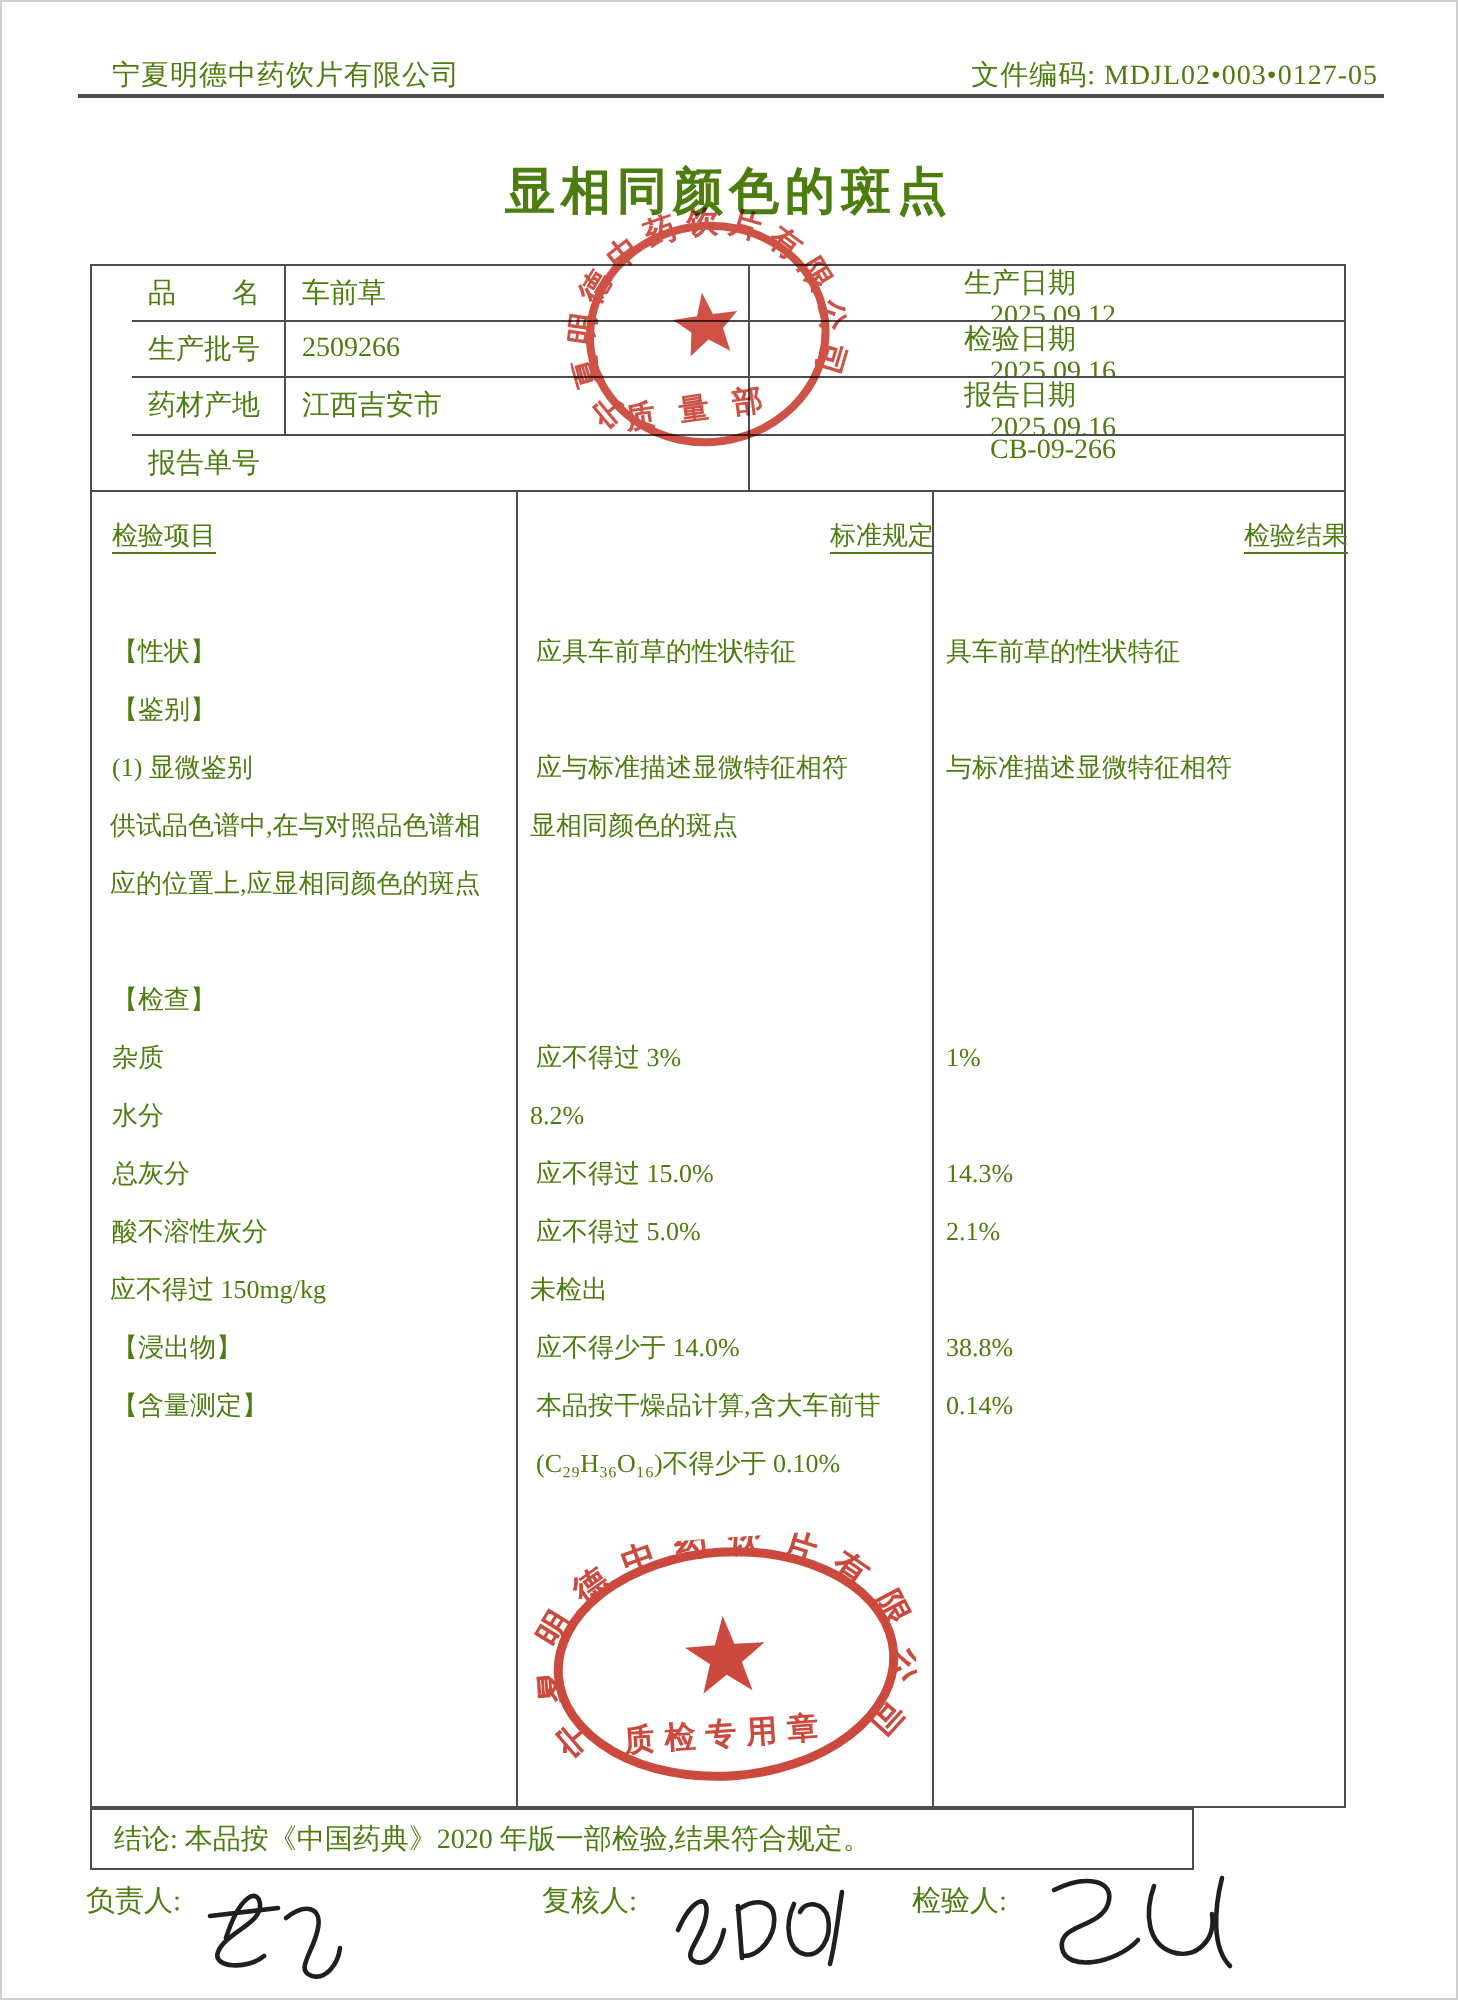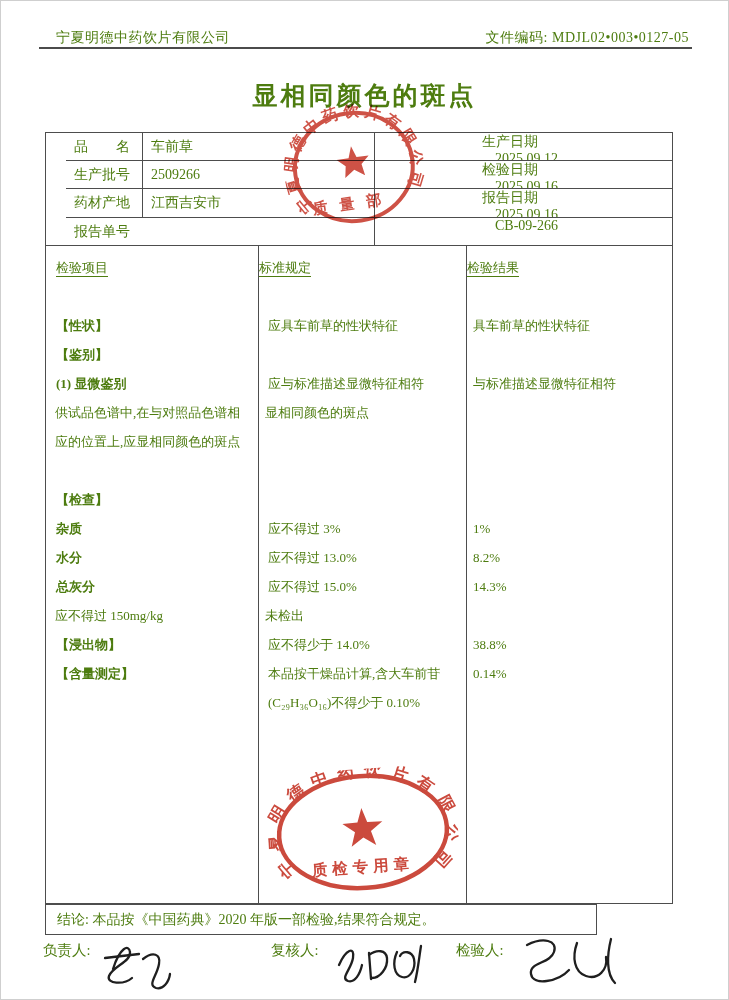--- a/index.html
+++ b/index.html
@@ -27,25 +27,25 @@
   .ic .lbl2{display:inline-block;width:89px;padding-left:0;}
   .ic.right{padding-left:6px;flex-direction:column;}
   
   .results{position:absolute;left:44px;top:244.5px;width:628px;height:658.5px;
     border:1.5px solid #4d4d4d;border-top:none;box-sizing:border-box;font-size:13px;}
   .vline{position:absolute;top:0;bottom:0;width:1.5px;background:#4d4d4d;}
   .vline.v1{left:211.5px;} .vline.v2{left:419.5px;}
   .r-head{display:grid;grid-template-columns:213px 208px 207px;margin-top:7px;height:29px;line-height:29px;}
   .r-head .h{overflow:hidden;}
   .r-head .h1{padding-left:10px;text-align:left;}
-  .r-head .h2,.r-head .h3{text-align:left;}
+  .r-head .h2,.r-head .h3{text-align:right;}
   .r-head span{text-decoration:underline;text-underline-offset:4px;}
   .r-row{display:grid;grid-template-columns:213px 208px 207px;line-height:29px;}
   .r-row .c{min-height:29px;box-sizing:border-box;}
-  .r-row .c1{padding-left:10px;font-weight:bold;}
+  .r-row .c1{padding-left:10px;}
   .r-row .c2{padding-left:9px;white-space:pre-line;}
   .r-row .c3{padding-left:6px;}
   
   .conclusion{position:absolute;left:44px;top:903px;width:552px;height:31px;
     border:1.5px solid #4d4d4d;box-sizing:border-box;display:flex;align-items:center;
     padding-left:11px;font-size:14px;}
   .signs{position:absolute;left:0;top:932px;width:576px;height:66px;font-size:14.5px;}
   .sig-label{position:absolute;top:8px;}
   .sig-label.s1{left:42px;} .sig-label.s2{left:270px;} .sig-label.s3{left:455px;}
   .sig-svg{position:absolute;}
@@ -146,27 +146,31 @@
           <div class="c c2"></div>
           <div class="c c3"></div>
         </div>
         <div class="r-row">
           <div class="c c1">杂质</div>
           <div class="c c2">应不得过 3%</div>
           <div class="c c3">1%</div>
         </div>
         <div class="r-row">
           <div class="c c1">水分</div>
-          <div class="c c2">应不得过 13.0%</div>
           <div class="c c3">8.2%</div>
         </div>
         <div class="r-row">
           <div class="c c1">总灰分</div>
           <div class="c c2">应不得过 15.0%</div>
           <div class="c c3">14.3%</div>
+        </div>
+        <div class="r-row">
+          <div class="c c1">酸不溶性灰分</div>
+          <div class="c c2">应不得过 5.0%</div>
+          <div class="c c3">2.1%</div>
         </div>
         <div class="r-row">
           <div class="c c2">应不得过 150mg/kg</div>
           <div class="c c3">未检出</div>
         </div>
         <div class="r-row">
           <div class="c c1">【浸出物】</div>
           <div class="c c2">应不得少于 14.0%</div>
           <div class="c c3">38.8%</div>
         </div>

